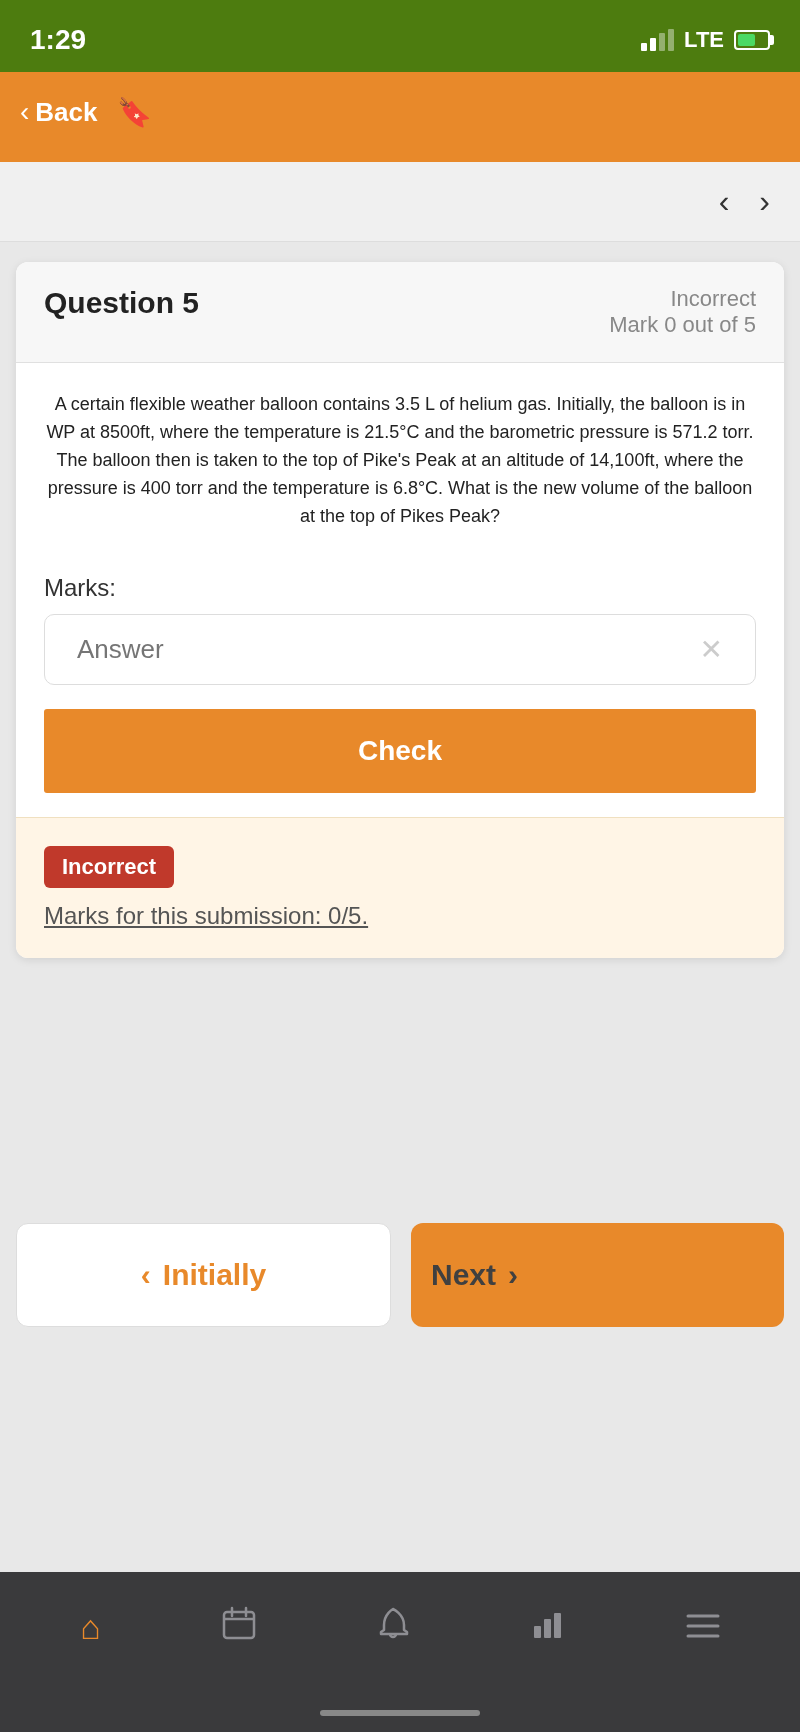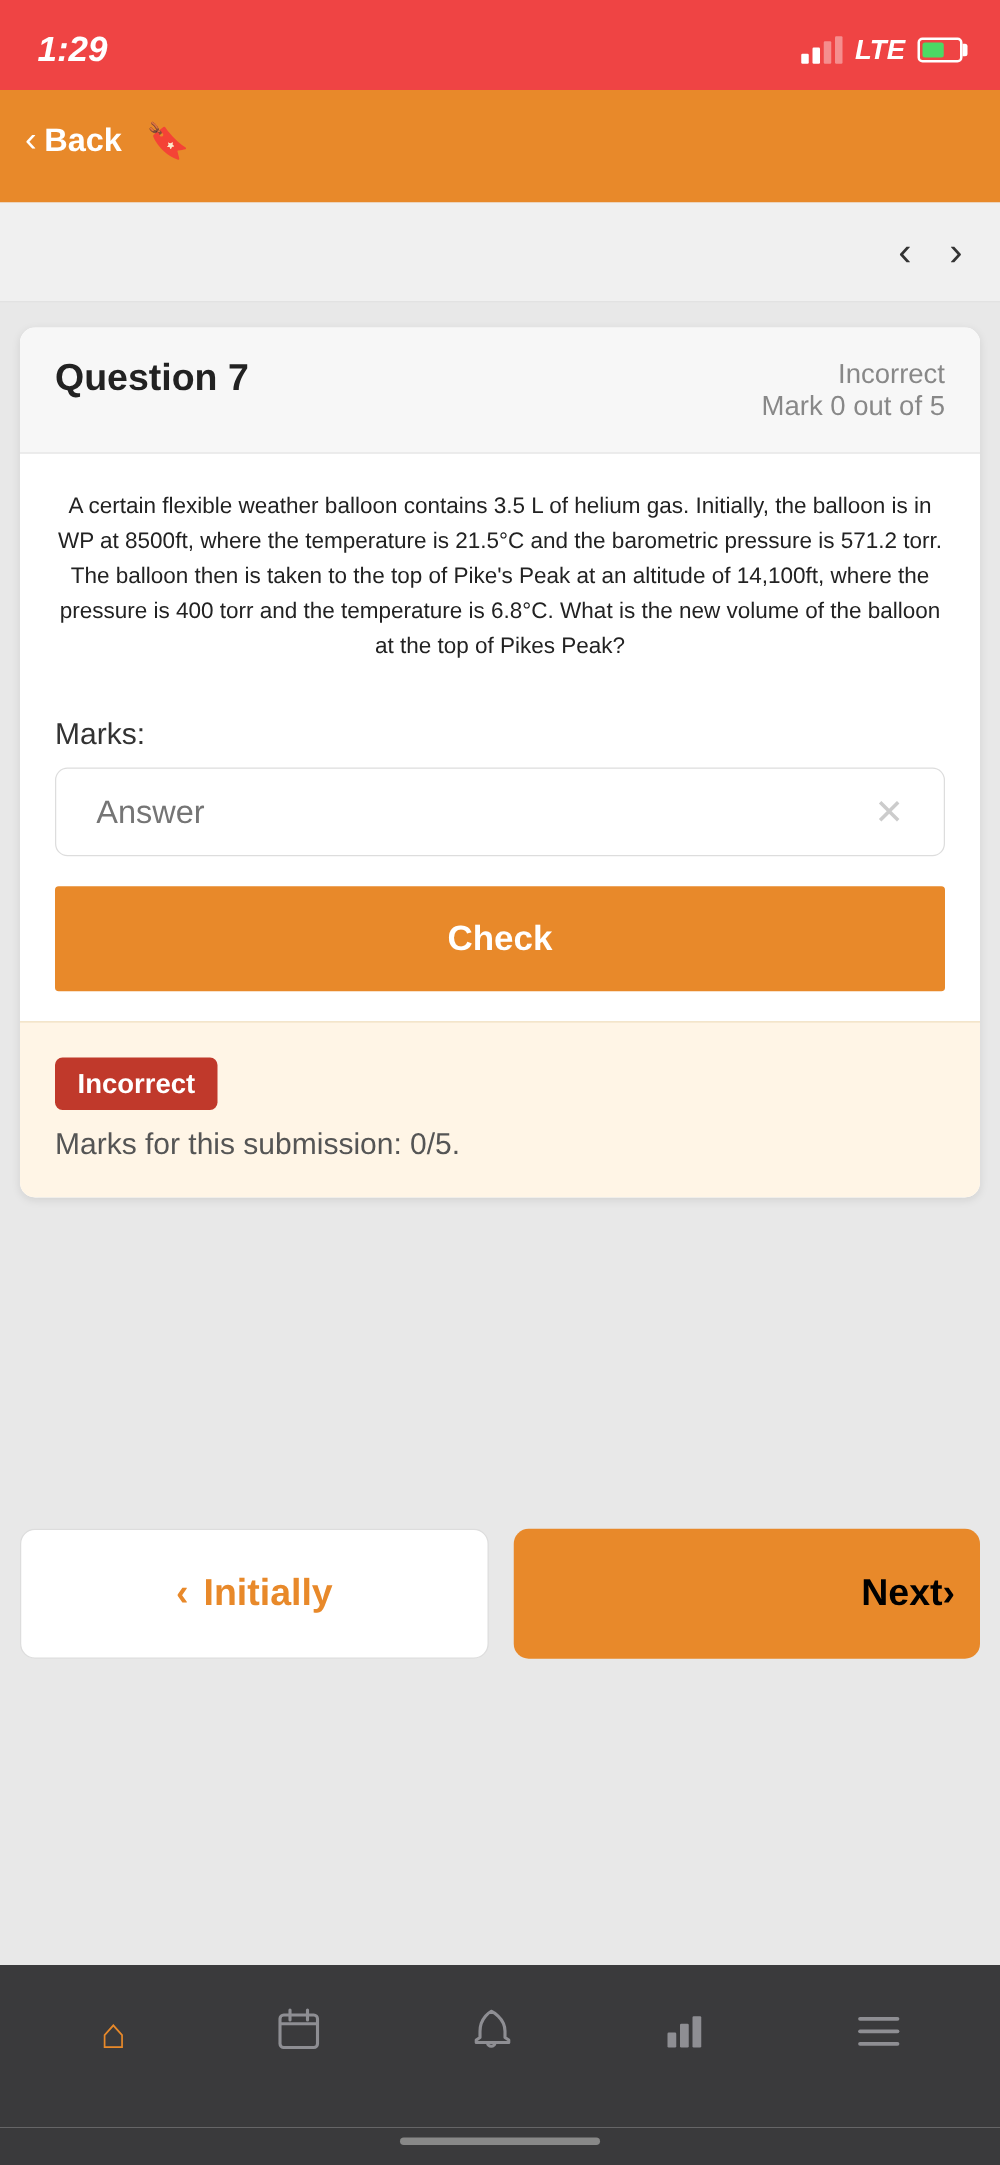--- a/index.html
+++ b/index.html
@@ -8,27 +8,26 @@
       width: 800px;
       min-height: 1732px;
       font-family: -apple-system, BlinkMacSystemFont, 'Segoe UI', sans-serif;
       background: #e8e8e8;
       display: flex;
       flex-direction: column;
     }
 
     
     .status-bar {
-      background: #ef4444;
+      background: #4d7c0f;
       display: flex;
       justify-content: space-between;
       align-items: center;
       padding: 18px 30px 10px 30px;
       height: 72px;
-      font-style: italic;
     }
     .status-time {
       color: white;
       font-size: 28px;
       font-weight: 600;
     }
     .status-icons {
       display: flex;
       align-items: center;
       gap: 10px;
@@ -243,20 +242,21 @@
       font-size: 22px;
       font-weight: 700;
       padding: 8px 18px;
       border-radius: 6px;
       display: inline-block;
       margin-bottom: 14px;
     }
     .feedback-text {
       font-size: 24px;
       color: #555;
+      text-decoration: underline;
     }
 
     
     .nav-buttons {
       display: flex;
       gap: 0;
       padding: 24px 16px;
       background: #e8e8e8;
     }
     .prev-btn {
@@ -277,27 +277,28 @@
       gap: 12px;
     }
     .next-btn {
       flex: 1;
       background: #E8892A;
       border: none;
       border-radius: 12px;
       padding: 34px 20px;
       font-size: 30px;
       font-weight: 600;
-      color: #000000;
+      color: #404040;
       cursor: pointer;
       text-align: center;
       margin-left: 10px;
       display: flex;
       align-items: center;
-      justify-content: flex-end;
+      justify-content: flex-start;
+      gap: 12px;
     }
 
     
     .spacer {
       flex: 1;
       background: #e8e8e8;
       min-height: 80px;
     }
 
     
@@ -367,21 +368,21 @@
 
 <div class="nav-bar">
   <span class="nav-arrow">‹</span>
   <span class="nav-arrow">›</span>
 </div>
 
 <div class="content-area">
   <div class="question-card">
 
     <div class="question-header">
-      <span class="question-number">Question 7</span>
+      <span class="question-number">Question 5</span>
       <div class="question-status">
         <span class="question-status-label">Incorrect</span>
         <span class="question-mark">Mark 0 out of 5</span>
       </div>
     </div>
 
     <div class="question-body">
       <p class="question-text">A certain flexible weather balloon contains 3.5 L of helium gas. Initially, the balloon is in WP at 8500ft, where the temperature is 21.5°C and the barometric pressure is 571.2 torr. The balloon then is taken to the top of Pike's Peak at an altitude of 14,100ft, where the pressure is 400 torr and the temperature is 6.8°C. What is the new volume of the balloon at the top of Pikes Peak?</p>
 
       <div class="answer-label">Marks:</div>

